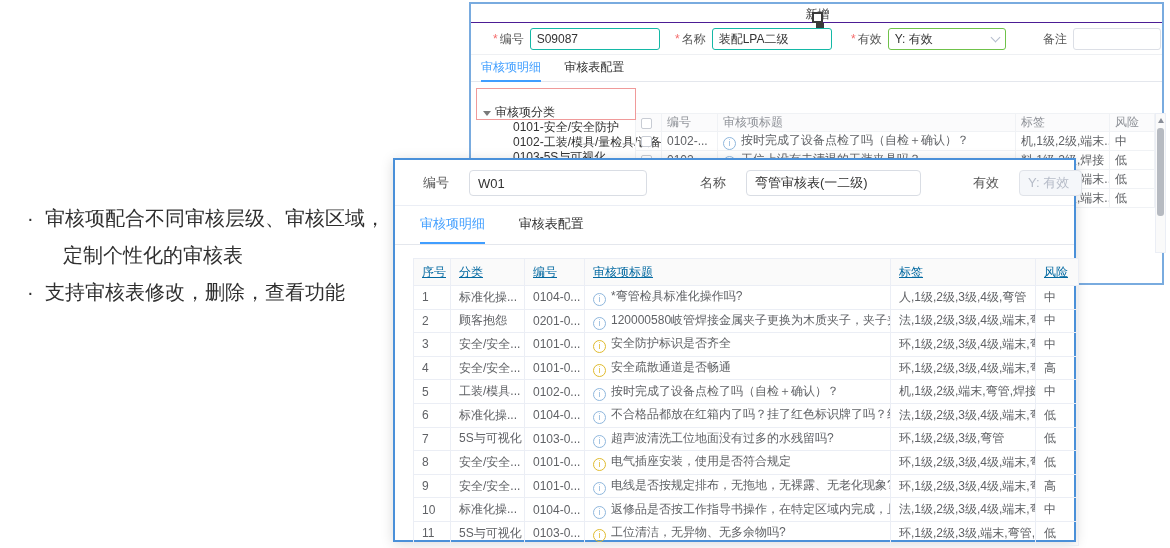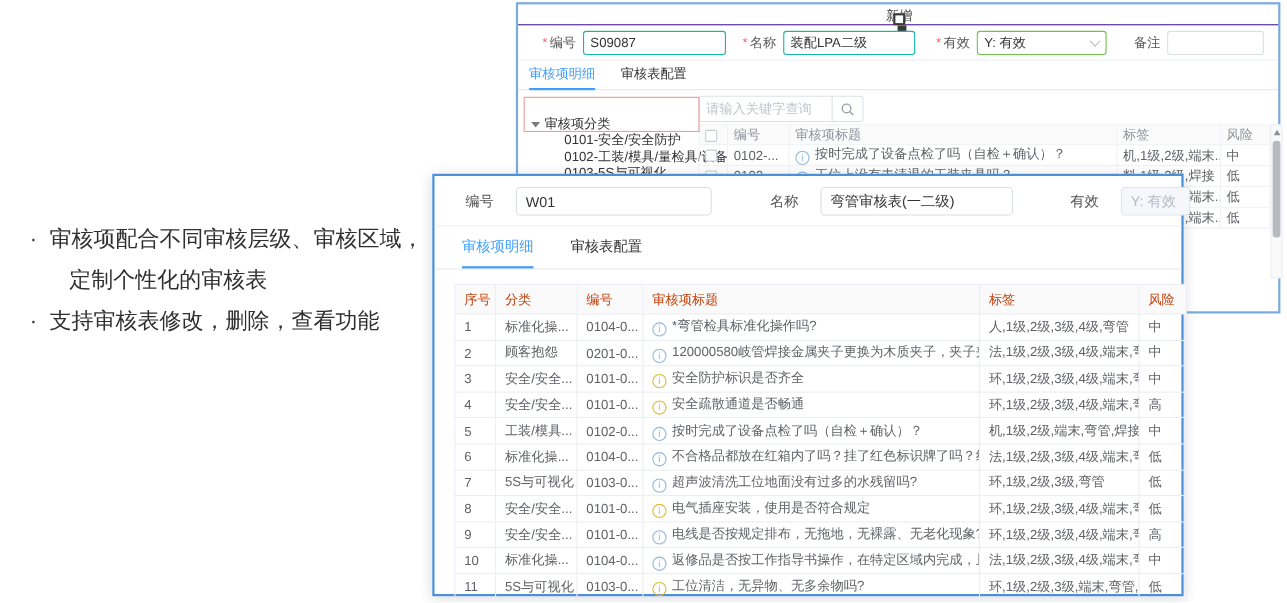--- a/index.html
+++ b/index.html
@@ -65,21 +65,21 @@
   .fw-form .fitem { position:absolute; top:10px; height:26px; display:flex; align-items:center; }
   .fw-input { height:26px; border:1px solid #d9dde4; border-radius:4px; font-size:13px; padding:0 8px; color:#333; outline:none; font-family:inherit;margin-left:14px; }
   .fw-input:disabled, .fw-input.disabled { background:#f5f7fa; color:#b6bcc8; border-color:#e0e3e9; }
 
   .fw-tabs { height:39px; padding-left:25px; border-bottom:1px solid #e4e7ed; font-size:13px; }
   .fw-tabs .tab { display:inline-block; line-height:36px; margin-right:30px; color:#333; cursor:pointer; }
   .fw-tabs .tab.active { color:#409eff; border-bottom:2px solid #409eff; }
 
   .fw-table { margin:13px 0 0 18px; width:665px; font-size:12px; }
   .fw-table th, .fw-table td { border:1px solid #ebeef5; padding:0 8px; text-align:left; white-space:nowrap; overflow:hidden; font-weight:normal; }
-  .fw-table th { height:27px; color:#c2410c; background:#fafafa; }
+  .fw-table th { height:27px; color:#0369a1; background:#fafafa;text-decoration:underline; }
   .fw-table td { height:23.6px; color:#606266; }
 
   .ico { display:inline-flex; width:13px; height:13px; border:1px solid currentColor; border-radius:50%; align-items:center; justify-content:center; font-size:9px; line-height:1; margin-right:5px; vertical-align:-2px; flex:0 0 13px; }
   .ico.info { color:#8fb7dd; }
   .ico.warn { color:#e0bb2e; }
 </style>
 </head>
 <body>
 
 <div id="canvas">
@@ -120,21 +120,21 @@
         <input class="ginput" style="width: 120px;" readonly="" value="装配LPA二级">
       </div>
       <div class="fitem" style="left:380px">
         <span class="req">*</span>
         <span class="flabel">有效</span>
         <div class="gselect" style="width:118px">
           <span>Y: 有效</span>
           <span class="chevron"></span>
         </div>
       </div>
-      <div class="fitem" style="left:560px">
+      <div class="fitem" style="left:572px">
         <span class="flabel">备注</span>
         <input class="plaininput" style="width: 88px;" readonly="" value="">
       </div>
     </div>
 
     <div class="bw-tabs">
       <span class="tab active">审核项明细</span>
       <span class="tab">审核表配置</span>
     </div>
 
@@ -145,29 +145,20 @@
         <div>
 
             <div class="tree-leaf">0101-安全/安全防护</div>
 
             <div class="tree-leaf">0102-工装/模具/量检具/设备</div>
 
             <div class="tree-leaf">0103-5S与可视化</div>
           </div>
       </div>
 
-      <div class="searchbox">
-        <input placeholder="请输入关键字查询" style="">
-        <span class="search-btn">
-          <svg width="13" height="13" viewBox="0 0 14 14">
-              <circle cx="6" cy="6" r="4.2" fill="none" stroke="#9aa0a8" stroke-width="1.3"></circle>
-              <line x1="9.2" y1="9.2" x2="12.5" y2="12.5" stroke="#9aa0a8" stroke-width="1.3"></line>
-            </svg>
-        </span>
-      </div>
 
       <table class="bw-table">
         <colgroup>
             <col style="width:26px">
             <col style="width:56px">
             <col style="width:298px">
             <col style="width:94px">
             <col style="width:45px">
           </colgroup>
         <thead>

